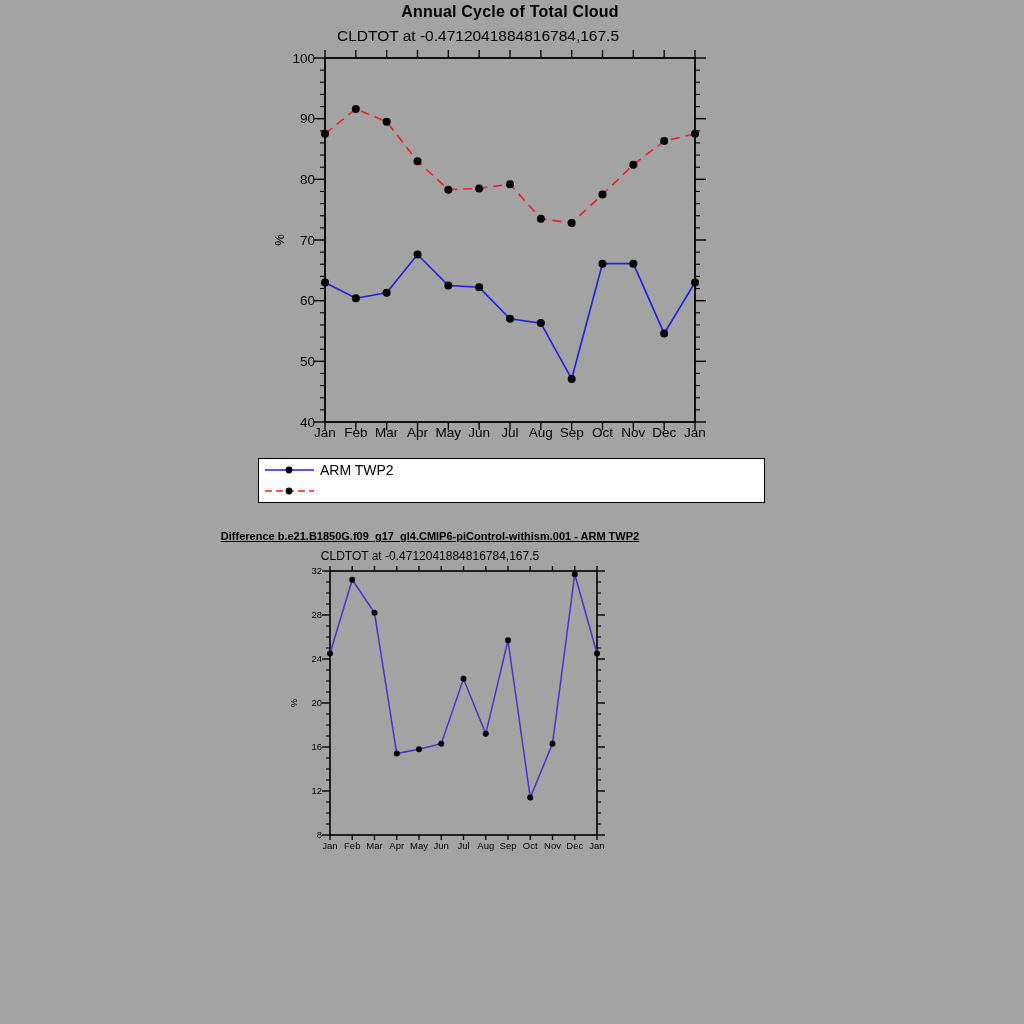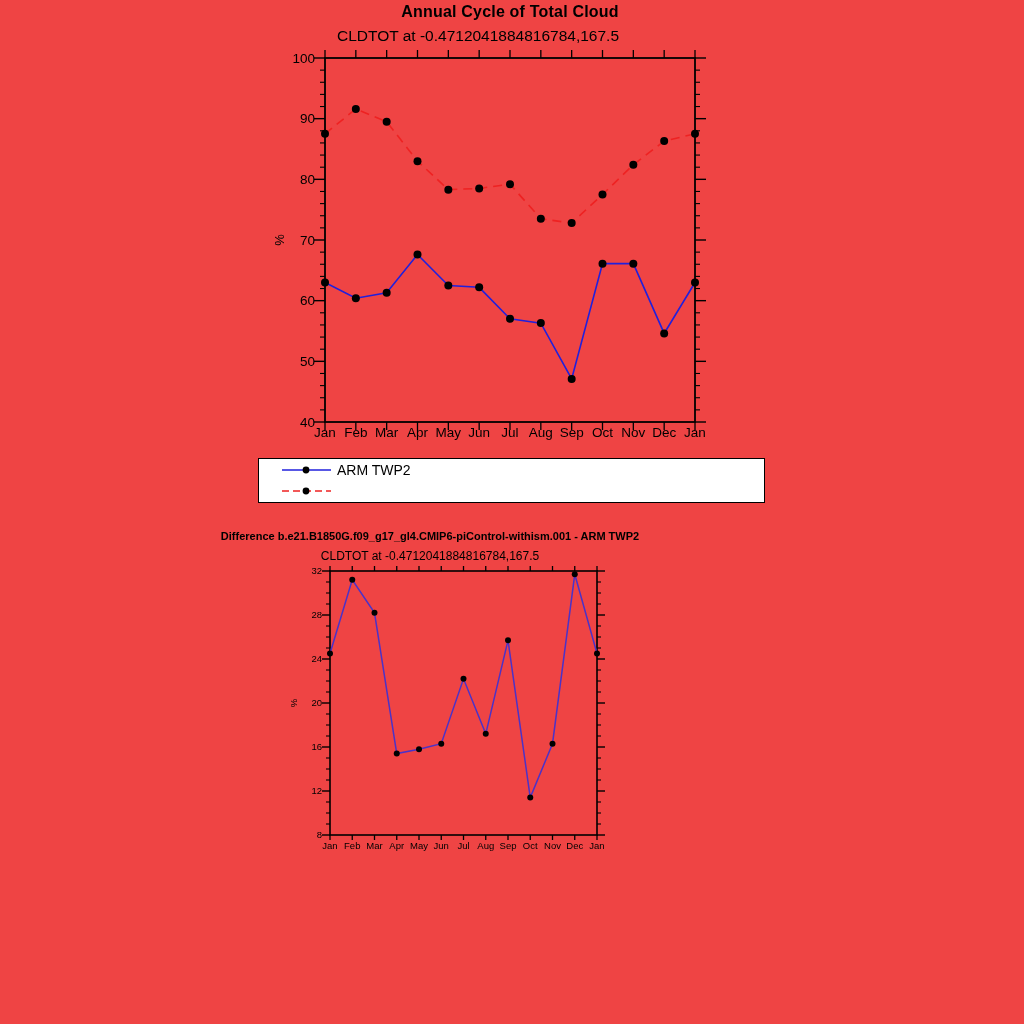--- a/index.html
+++ b/index.html
@@ -1,30 +1,30 @@
 <!DOCTYPE html>
 <html><head>
 <meta charset="utf-8">
 <style>
   html,body { margin:0; padding:0; background:#fff; }
   body {
     width:1024px; height:1024px;
     font-family:"Liberation Sans", sans-serif;
     color:#000;
   }
-  .canvas { position:relative; width:1024px; height:1024px; background:#ef4444; overflow:hidden; }
+  .canvas { position:relative; width:1024px; height:1024px; background:#a3a3a3; overflow:hidden; }
   .abs { position:absolute; }
   .t1-title  { top:3px;   left:310px; width:400px; text-align:center; font-size:16px;  font-weight:bold; letter-spacing:0.2px; }
   .t1-sub    { top:27px;  left:278px; width:400px; text-align:center; font-size:15.5px; }
-  .t2-title  { top:530px; left:180px; width:500px; text-align:center; font-size:11px; font-weight:bold; }
+  .t2-title  { top:530px; left:180px; width:500px; text-align:center; font-size:11px; font-weight:bold;text-decoration:underline; }
   .t2-sub    { top:549px; left:230px; width:400px; text-align:center; font-size:12px; }
   .legend {
     top:458px; left:258px; width:507px; height:45px;
     border:1.2px solid #000; box-sizing:border-box; background:#fff;
-    display:flex; flex-direction:column; justify-content:center; padding-left:22px;
+    display:flex; flex-direction:column; justify-content:center; padding-left:5px;
   }
   .legend-row { display:flex; align-items:center; height:22px; font-size:14px; white-space:nowrap; }
   .legend-row svg { margin-right:4px; flex:0 0 auto; }
   svg.chart-layer { position:absolute; left:0; top:0; }
   svg text { font-family:"Liberation Sans", sans-serif; fill:#000; }
 </style>
 </head>
 <body>
 
 <div class="canvas">

